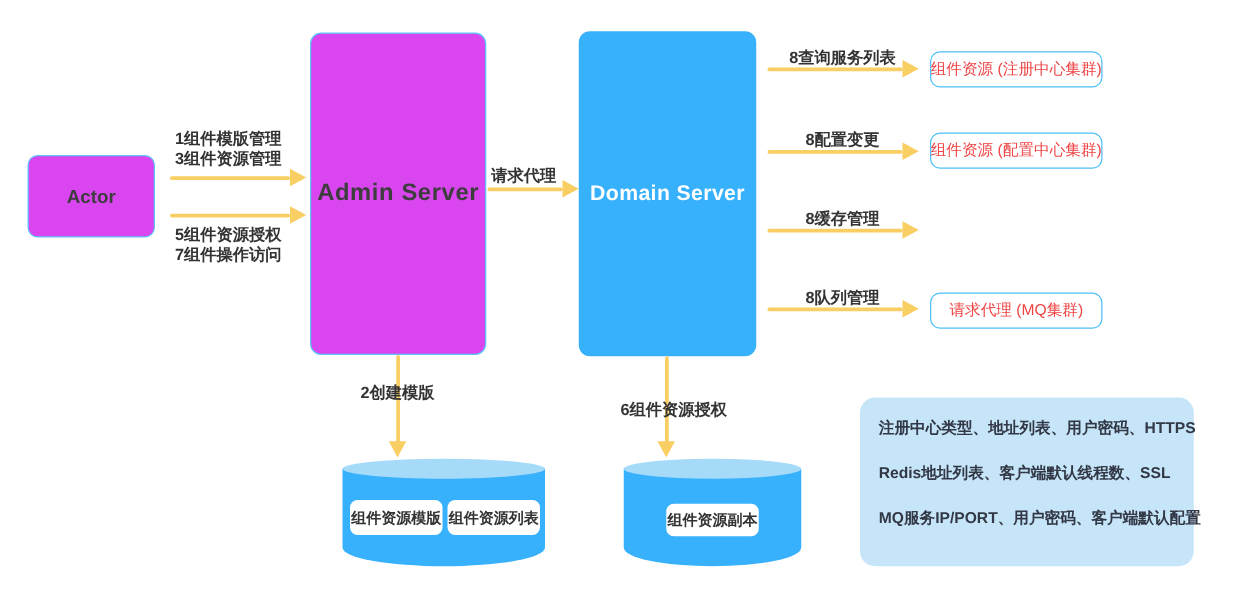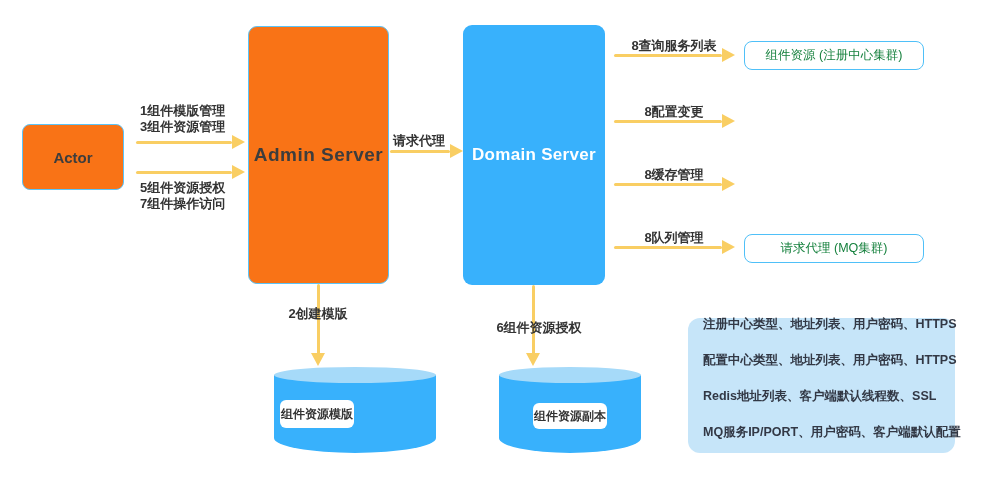--- a/index.html
+++ b/index.html
@@ -5,32 +5,32 @@
   * { margin:0; padding:0; box-sizing:border-box; }
   html,body { background:#fff; }
   body { font-family:"Liberation Sans","DejaVu Sans",sans-serif; }
   #canvas {
     position:relative; width:1000px; height:484px; background:#ffffff;
     overflow:hidden; color:#333;
   }
   
   .node {
     position:absolute; display:flex; align-items:center; justify-content:center;
-    background:#f97316; border:1.5px solid #5BC4F8; border-radius:9px;
+    background:#d946ef; border:1.5px solid #5BC4F8; border-radius:9px;
     color:#3d3d3d;
   }
   .node.filled { background:#38B1FC; border:none; color:#fff; }
   #actor-box   { left:22px;  top:124px; width:102px; height:66px; font-size:15px; font-weight:bold; border-radius:8px; }
   #admin-box   { left:248px; top:26px;  width:141px; height:258px; font-size:19px; font-weight:bold; letter-spacing:.5px; }
   #domain-box  { left:463px; top:25px;  width:142px; height:260px; font-size:17px; font-weight:bold; letter-spacing:.3px; }
   .res-box {
-    position:absolute; left:744px; width:180px; height:29px;
+    position:absolute; left:744px; width:138px; height:29px;
     display:flex; align-items:center; justify-content:center;
     background:#fff; border:1.5px solid #4FC0F8; border-radius:8px;
-    font-size:12.5px; color:#15803d; white-space:nowrap;
+    font-size:12.5px; color:#ef4444; white-space:nowrap;
   }
   
   .hline { position:absolute; height:3px; background:#F9CE63; border-radius:2px; }
   .vline { position:absolute; width:3px;  background:#F9CE63; border-radius:2px; }
   .head-r { position:absolute; width:0; height:0;
     border-top:7px solid transparent; border-bottom:7px solid transparent;
     border-left:13px solid #F9CE63; }
   .head-d { position:absolute; width:0; height:0;
     border-left:7px solid transparent; border-right:7px solid transparent;
     border-top:13px solid #F9CE63; }
@@ -99,20 +99,23 @@
   <div class="lbl lbl-center" style="left:614px; top:38px; width:120px;">8查询服务列表</div>
   <div class="hline" style="left:614px; top:54px; width:108px;"></div>
   <div class="head-r" style="left:722px; top:48px;"></div>
   <div class="res-box" style="top:41px;">
     <span>组件资源 (注册中心集群)</span>
   </div>
 
   <div class="lbl lbl-center" style="left:614px; top:104px; width:120px;">8配置变更</div>
   <div class="hline" style="left:614px; top:120px; width:108px;"></div>
   <div class="head-r" style="left:722px; top:114px;"></div>
+  <div class="res-box" style="top:106px;">
+    <span>组件资源 (配置中心集群)</span>
+  </div>
 
   <div class="lbl lbl-center" style="left:614px; top:167px; width:120px;">8缓存管理</div>
   <div class="hline" style="left:614px; top:183px; width:108px;"></div>
   <div class="head-r" style="left:722px; top:177px;"></div>
 
   <div class="lbl lbl-center" style="left:614px; top:230px; width:120px;">8队列管理</div>
   <div class="hline" style="left:614px; top:246px; width:108px;"></div>
   <div class="head-r" style="left:722px; top:240px;"></div>
   <div class="res-box" style="top:234px;">
     <span>请求代理 (MQ集群)</span>
@@ -125,30 +128,32 @@
   <div class="vline" style="left:532px; top:285px; height:69px;"></div>
   <div class="head-d" style="left:526px; top:353px;"></div>
   <div class="lbl lbl-center" style="left:468px; top:320px; width:142px;">6组件资源授权</div>
 
   <div class="cyl" style="left:238px; top:367px; width:162px; height:86px;">
     <div class="cyl-body"></div>
     <div class="cyl-top"></div>
     <div class="store-chip" style="left:6px; top:33px; width:74px; height:28px;">
       <span>组件资源模版</span>
     </div>
+    <div class="store-chip" style="left:84px; top:33px; width:74px; height:28px;">
+      <span>组件资源列表</span>
+    </div>
   </div>
 
   <div class="cyl" style="left:463px; top:367px; width:142px; height:86px;">
     <div class="cyl-body"></div>
     <div class="cyl-top"></div>
     <div class="store-chip" style="left:34px; top:36px; width:74px; height:26px;">
       <span>组件资源副本</span>
     </div>
   </div>
 
   <div id="config-panel">
     <div class="panel-line">注册中心类型、地址列表、用户密码、HTTPS</div>
-    <div class="panel-line">配置中心类型、地址列表、用户密码、HTTPS</div>
     <div class="panel-line">Redis地址列表、客户端默认线程数、SSL</div>
     <div class="panel-line">MQ服务IP/PORT、用户密码、客户端默认配置</div>
   </div>
 
 </div>
 
 </body></html>

